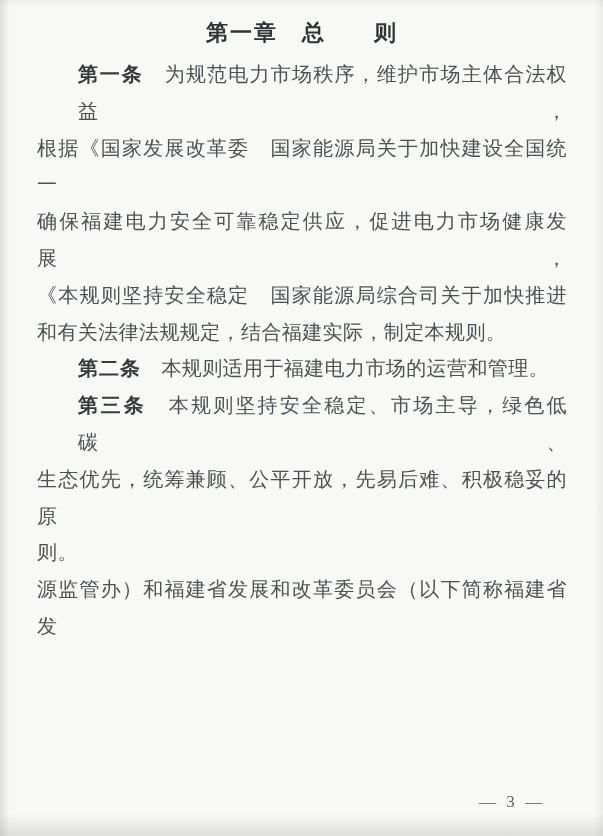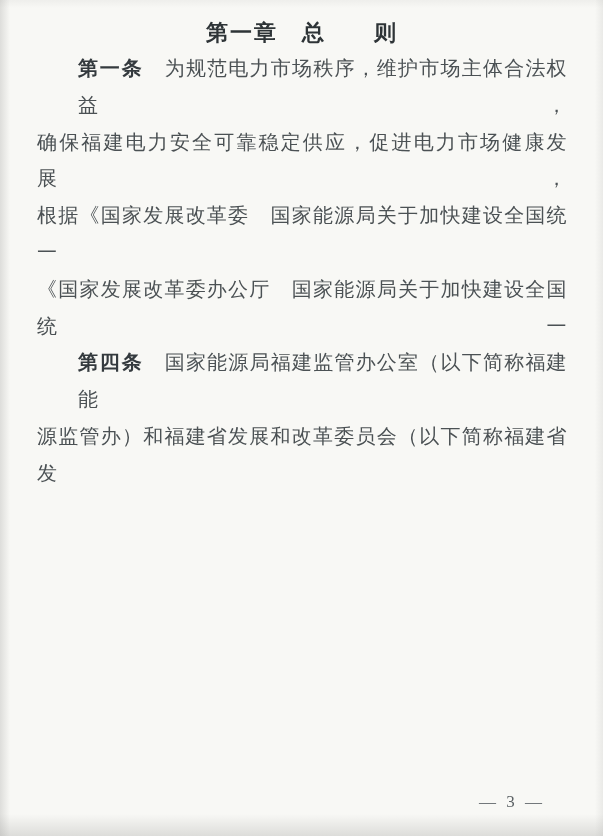--- a/index.html
+++ b/index.html
@@ -22,20 +22,21 @@
     overflow:hidden;
     color:#4b5154;
   }
   .chapter-title{
     text-align:center;
     font-weight:bold;
     color:#2e3437;
     font-size:22px;
     line-height:34px;
     letter-spacing:2px;
+    margin-bottom:6px;
   }
   .doc-body{font-size:20px; letter-spacing:.4px;}
   .line{
     line-height:36.8px;
     white-space:nowrap;
   }
   .line.j{
     white-space:normal;
     text-align:justify;
     text-align-last:justify;
@@ -58,24 +59,32 @@
 </style>
 </head>
 <body>
 
 <div class="page">
   <div class="chapter-title">第一章　总　　则</div>
 
   <div class="doc-body">
       <div>
         <div class="line j ind"><b>第一条</b>　为规范电力市场秩序，维护市场主体合法权益，</div>
+        <div class="line j">根据《国家发展改革委　国家能源局关于加快建设全国统一</div>
         <div class="line j">确保福建电力安全可靠稳定供应，促进电力市场健康发展，</div>
-        <div class="line j">根据《国家发展改革委　国家能源局关于加快建设全国统一</div>
-        <div class="line j">《国家发展改革委办公厅　国家能源局关于加快建设全国统一</div>
+        <div class="line j">《本规则坚持安全稳定　国家能源局综合司关于加快推进</div>
+        <div class="line">和有关法律法规规定，结合福建实际，制定本规则。</div>
       </div>
       <div>
-        <div class="line j ind"><b>第四条</b>　国家能源局福建监管办公室（以下简称福建能</div>
+        <div class="line ind"><b>第二条</b>　本规则适用于福建电力市场的运营和管理。</div>
+      </div>
+      <div>
+        <div class="line j ind"><b>第三条</b>　本规则坚持安全稳定、市场主导，绿色低碳、</div>
+        <div class="line j">生态优先，统筹兼顾、公平开放，先易后难、积极稳妥的原</div>
+        <div class="line">则。</div>
+      </div>
+      <div>
         <div class="line j">源监管办）和福建省发展和改革委员会（以下简称福建省发</div>
       </div>
     </div>
 
   <div class="page-number">— 3 —</div>
 </div>
 
 </body></html>

